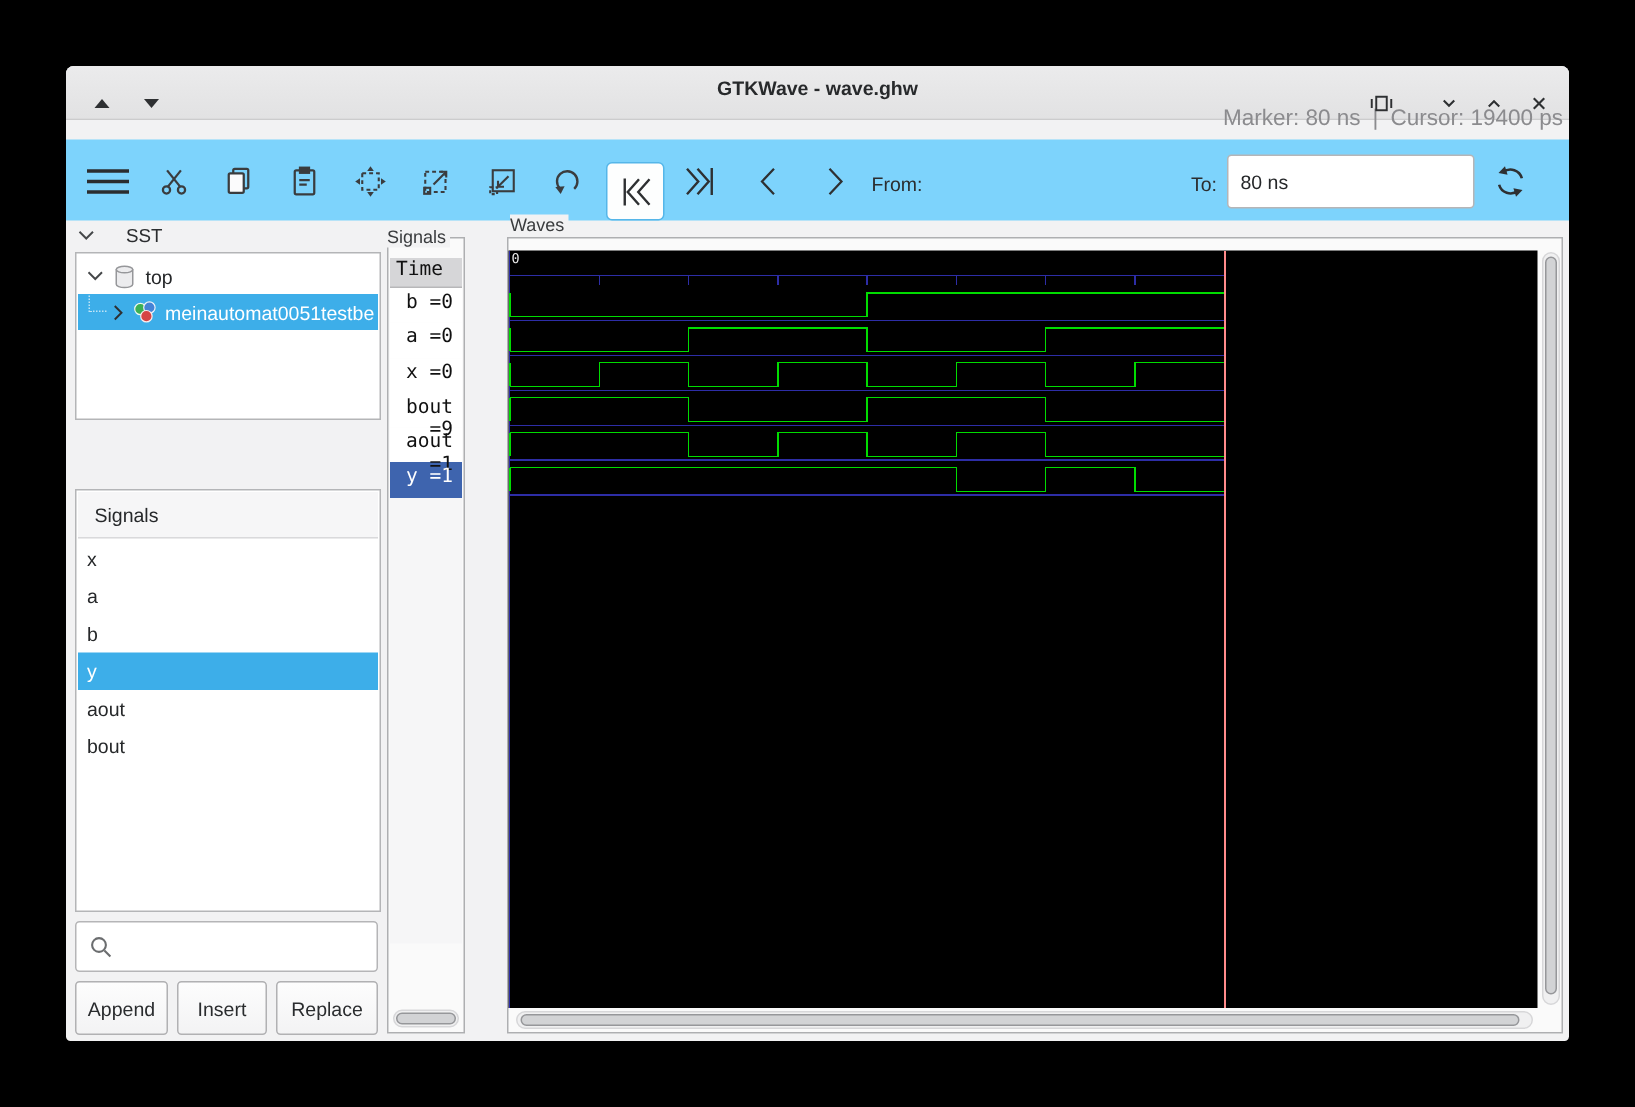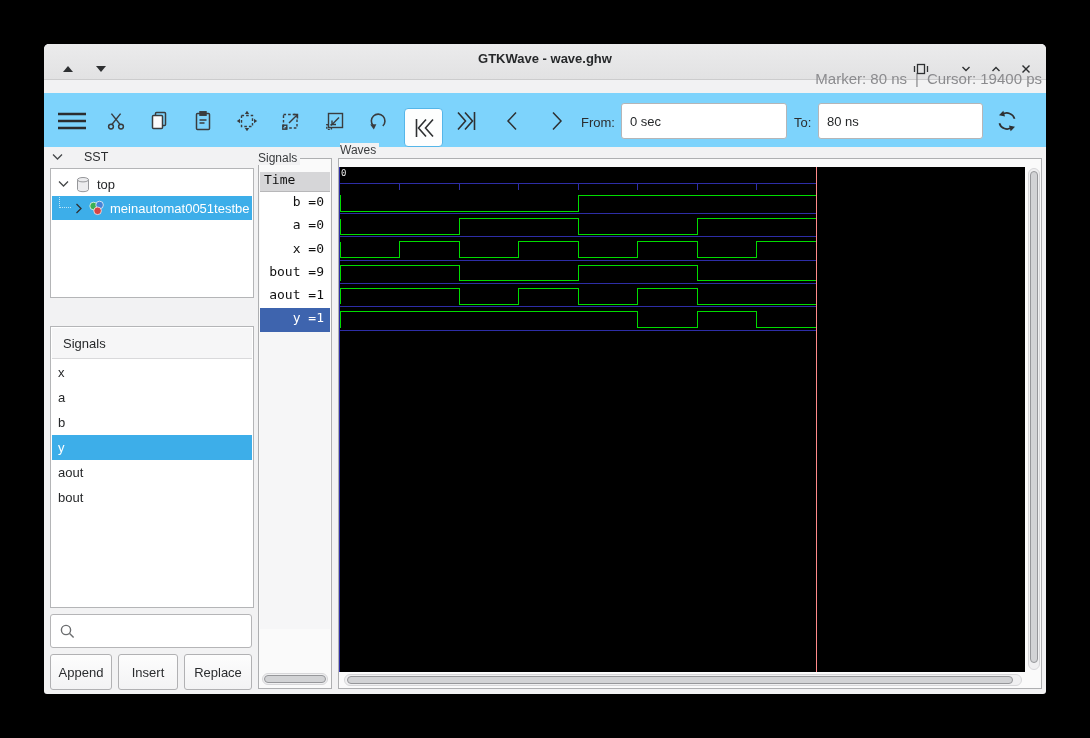--- a/index.html
+++ b/index.html
@@ -226,21 +226,20 @@
       <svg width="26" height="26" viewBox="0 0 26 26">
         <polyline points="16,4.5 8,13 16,21.5" fill="none" stroke="#2e3032" stroke-width="1.5"></polyline>
       </svg>
     </div>
     <div class="tbi" style="left:499px;top:15px;width:26px">
       <svg width="26" height="26" viewBox="0 0 26 26">
         <polyline points="10,4.5 18,13 10,21.5" fill="none" stroke="#2e3032" stroke-width="1.5"></polyline>
       </svg>
     </div>
     <span class="tool-label" style="left:537px">From:</span>
-    <input class="tool-field" style="left: 577px; width: 166px;" value="0 sec">
     <span class="tool-label" style="left:750px">To:</span>
     <input class="tool-field" style="left: 774px; width: 165px;" value="80 ns">
     <div class="tbi" style="left:950px;top:15px;width:26px">
       <svg width="26" height="26" viewBox="0 0 24 24">
         <g stroke="#2e3032" stroke-width="1.6" fill="none">
           <path d="M19,10 A7.3,7.3 0 0 0 7.6,6.1"></path>
             <path d="M5,14 A7.3,7.3 0 0 0 16.4,17.9"></path>
         </g>
         <polygon points="8.6,2.6 4.6,6.8 10.2,7.8" fill="#2e3032"></polygon>
         <polygon points="15.4,21.4 19.4,17.2 13.8,16.2" fill="#2e3032"></polygon>
@@ -248,21 +247,21 @@
     </div>
   </div>
 
   <div class="sst-header">
     <svg width="11" height="8" viewBox="0 0 11 8">
         <polyline points="1,1.5 5.5,6 10,1.5" fill="none" stroke="#46484a" stroke-width="1.3"></polyline>
       </svg>
     <span>SST</span>
   </div>
 
-  <div class="panel-box" style="left:6px;top:124px;width:204px;height:130px">
+  <div class="panel-box" style="left:6px;top:124px;width:204px;height:112px">
     <div class="tree-row" style="top:3px">
       <svg style="margin-left:6px" width="11" height="8" viewBox="0 0 11 8">
           <polyline points="1,1.5 5.5,6 10,1.5" fill="none" stroke="#46484a" stroke-width="1.3"></polyline>
         </svg>
       <svg style="margin-left:6px" width="16" height="17" viewBox="0 0 16 17">
         <g fill="#ececee" stroke="#96979a" stroke-width="1">
           <path d="M2.5,3.5 L2.5,13.5 A5.5,2.2 0 0 0 13.5,13.5 L13.5,3.5"></path>
           <ellipse cx="8" cy="3.7" rx="5.5" ry="2.2"></ellipse>
         </g>
       </svg>
@@ -300,21 +299,21 @@
       <line x1="10.6" y1="10.6" x2="14.6" y2="14.6" stroke="#6b6d6f" stroke-width="1.4"></line>
     </svg>
     <input style="">
   </div>
 
   <button class="btn" style="left:6px;width:62px">Append</button>
   <button class="btn" style="left:74px;width:60px">Insert</button>
   <button class="btn" style="left:140px;width:68px">Replace</button>
 
   <span class="frame-label" style="left:214px;top:107px">Signals</span>
-  <div class="frame" style="left:214px;top:114px;width:74px;height:531px">
+  <div class="frame" style="left:214px;top:114px;width:52px;height:531px">
     <div class="sig-table">
       <div class="sig-time">Time</div>
       <div>
           <div class="sig-row">b =0</div>
           <div class="sig-row">a =0</div>
           <div class="sig-row">x =0</div>
           <div class="sig-row">bout =9</div>
           <div class="sig-row">aout =1</div>
           <div class="sig-row sel">y =1</div>
         </div>

